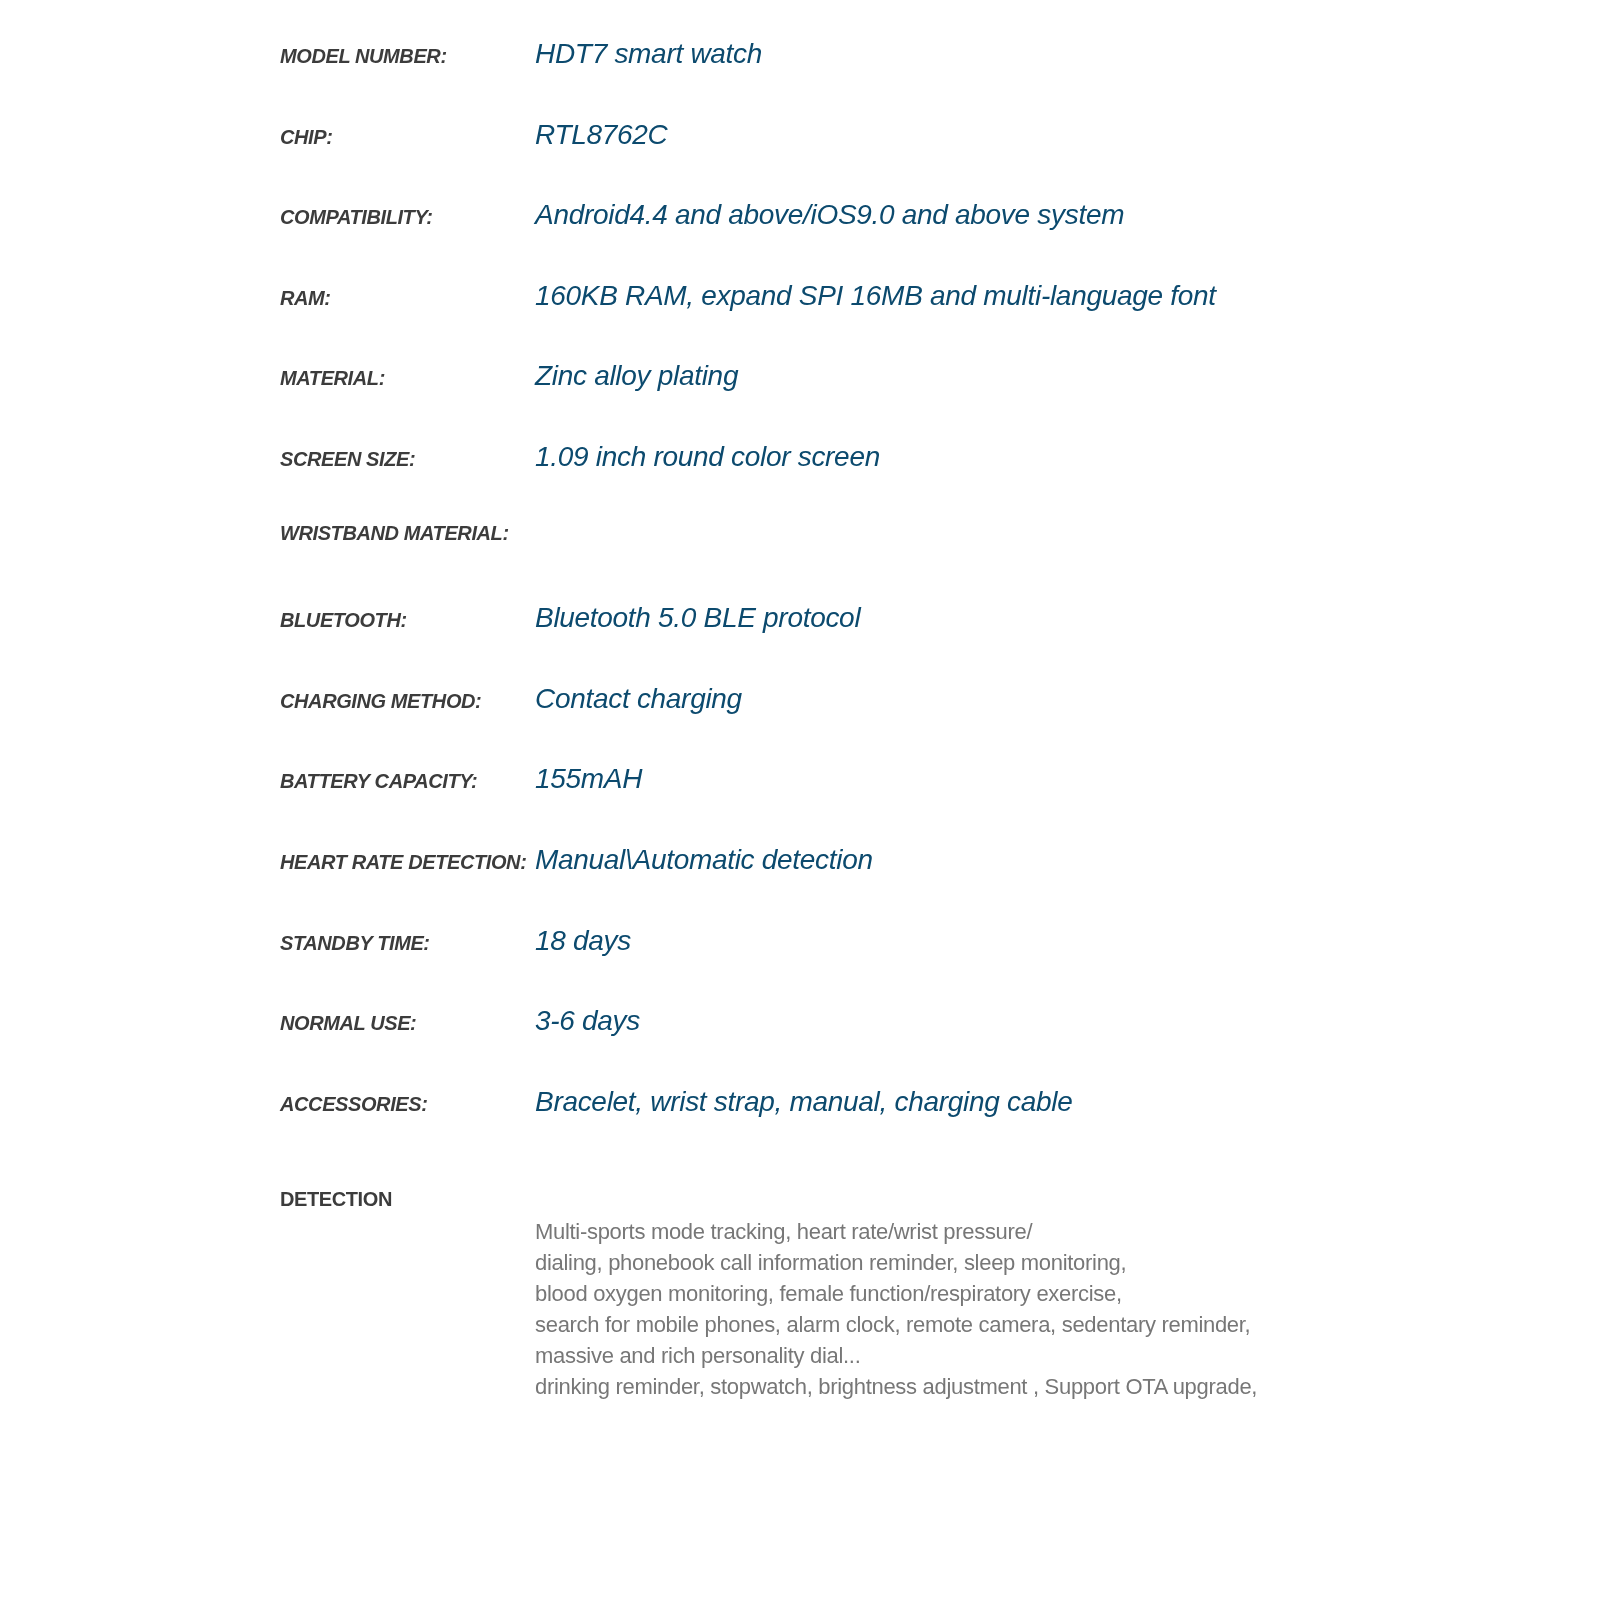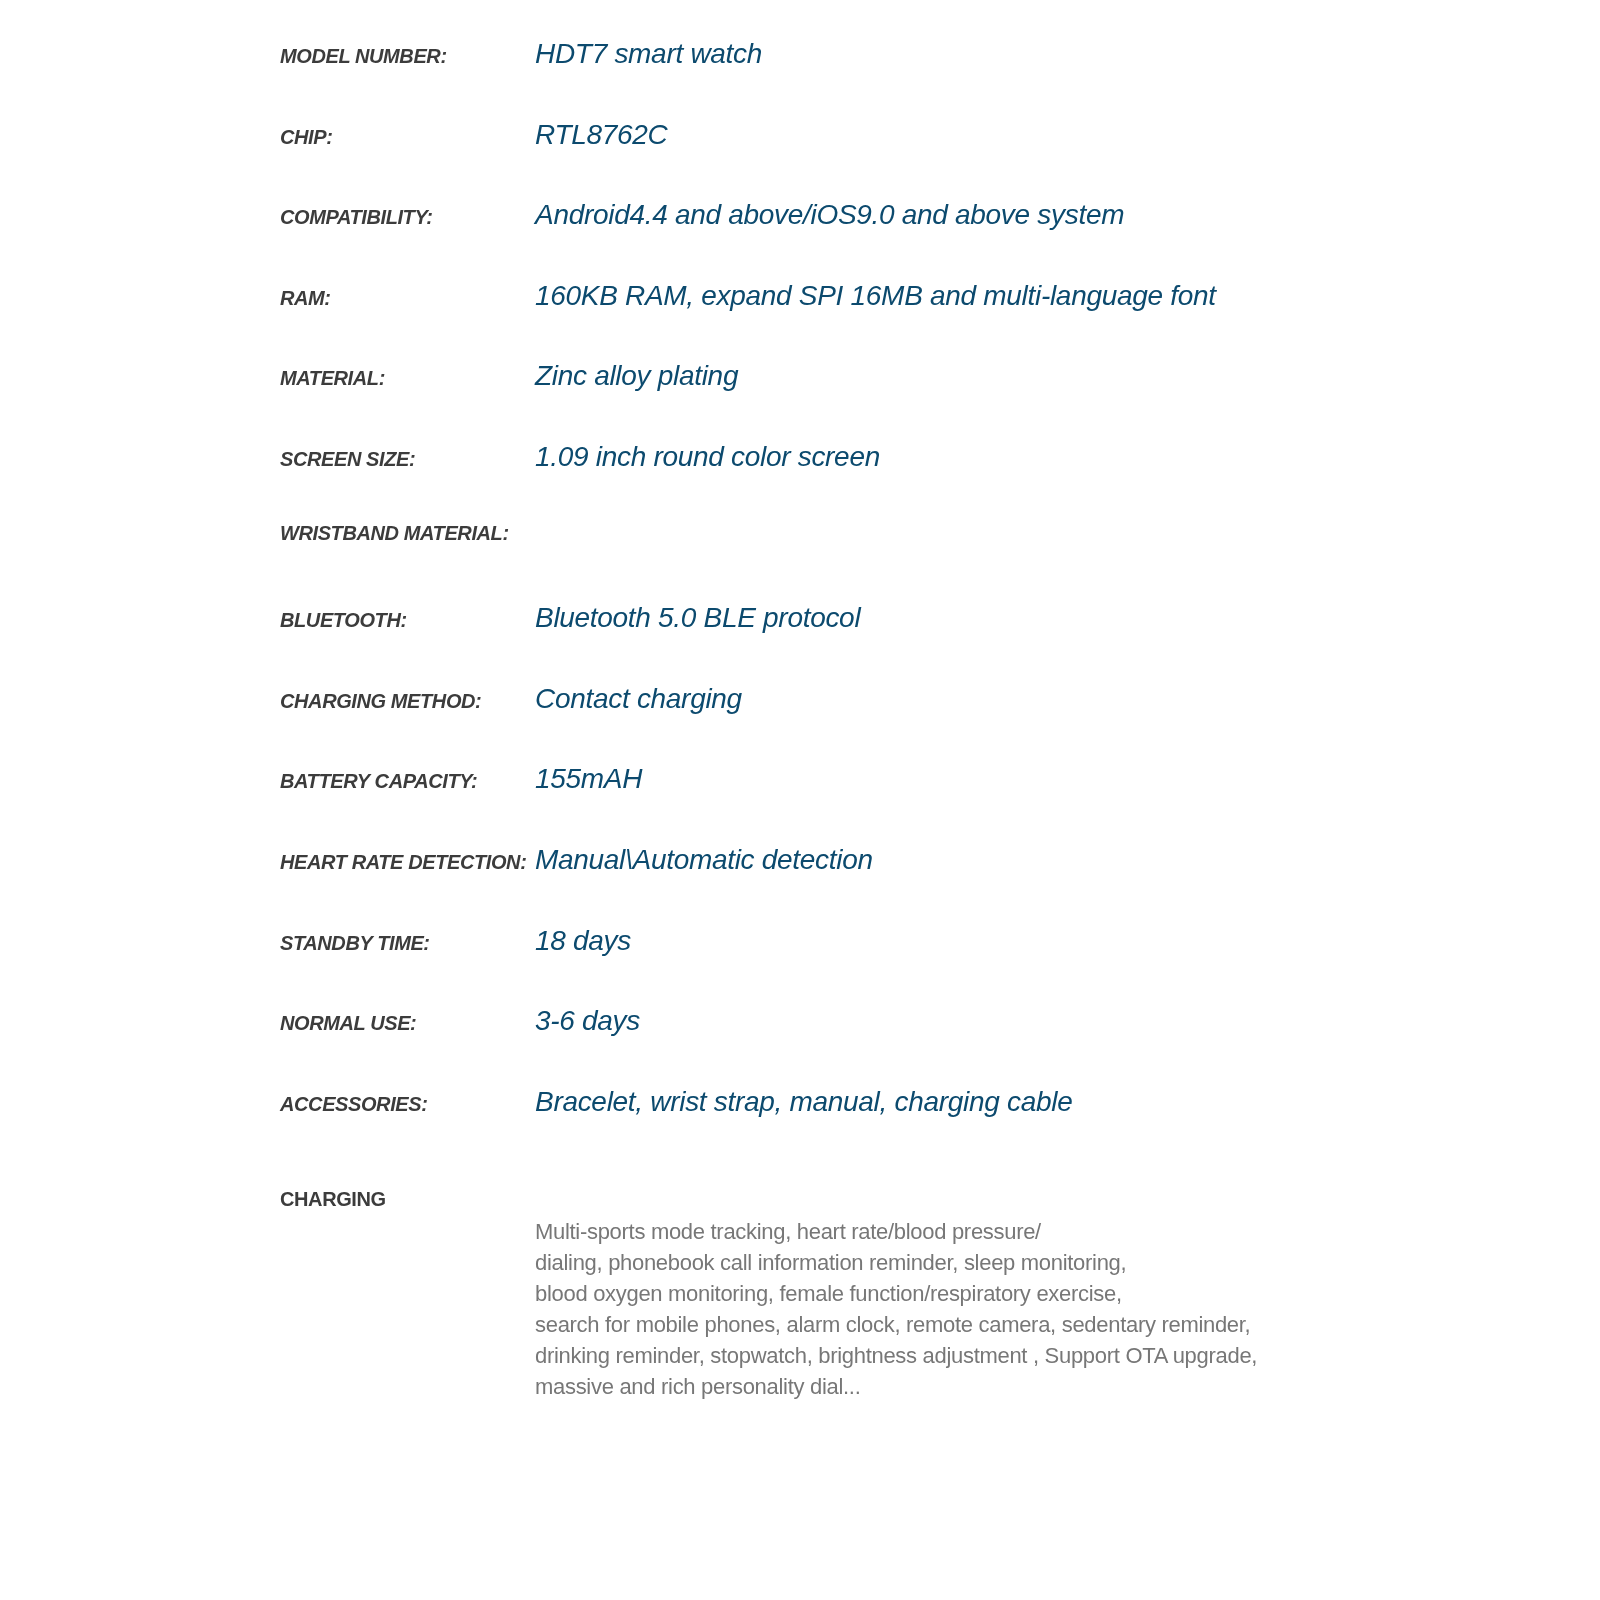--- a/index.html
+++ b/index.html
@@ -141,25 +141,25 @@
       <div class="spec-value">3-6 days</div>
     </div>
 
 
     <div class="spec-row">
       <div class="spec-label">ACCESSORIES:</div>
       <div class="spec-value">Bracelet, wrist strap, manual, charging cable</div>
     </div>
 
     <div class="features-row">
-      <div class="features-label">CHARGING</div>
+      <div class="features-label">DETECTION</div>
       <div class="features-text">
-        <div class="features-line">Multi-sports mode tracking, heart rate/blood pressure/</div>
+        <div class="features-line">Multi-sports mode tracking, heart rate/wrist pressure/</div>
         <div class="features-line">dialing, phonebook call information reminder, sleep monitoring,</div>
         <div class="features-line">blood oxygen monitoring, female function/respiratory exercise,</div>
         <div class="features-line">search for mobile phones, alarm clock, remote camera, sedentary reminder,</div>
+        <div class="features-line">massive and rich personality dial...</div>
         <div class="features-line">drinking reminder, stopwatch, brightness adjustment , Support OTA upgrade,</div>
-        <div class="features-line">massive and rich personality dial...</div>
       </div>
     </div>
 
   </div>
 </div>
 
 </body></html>

